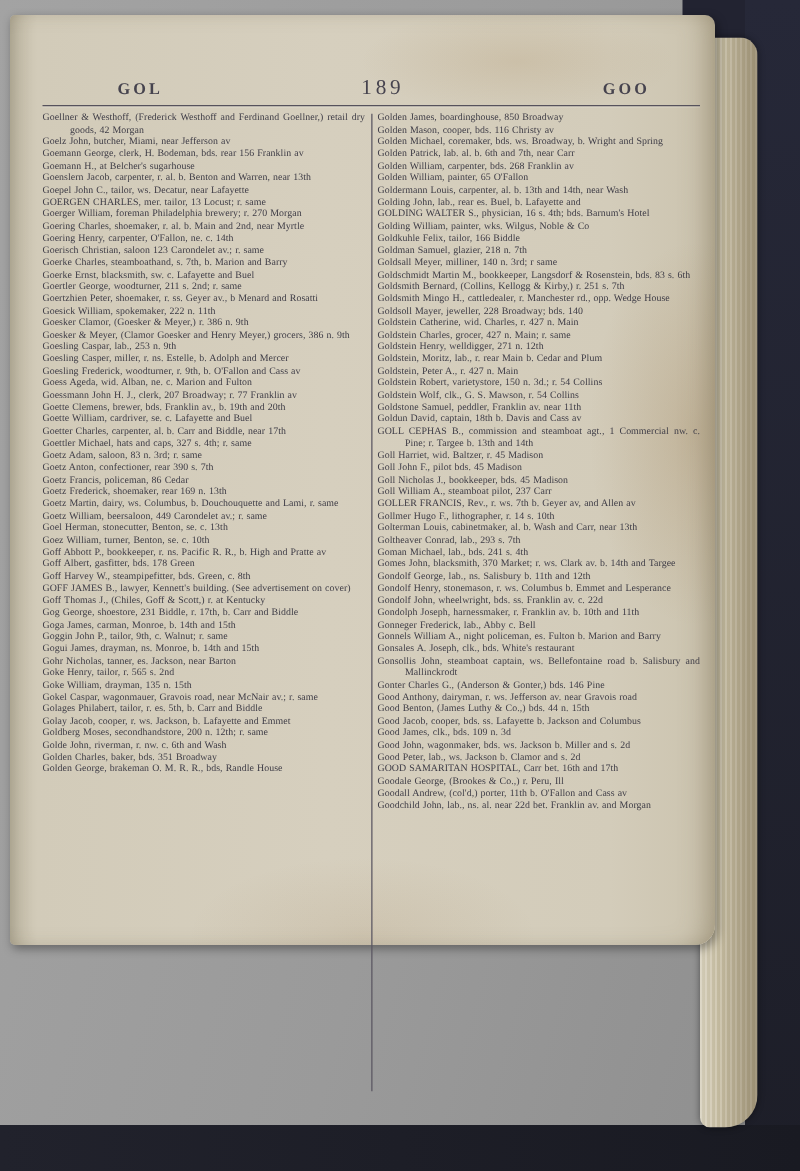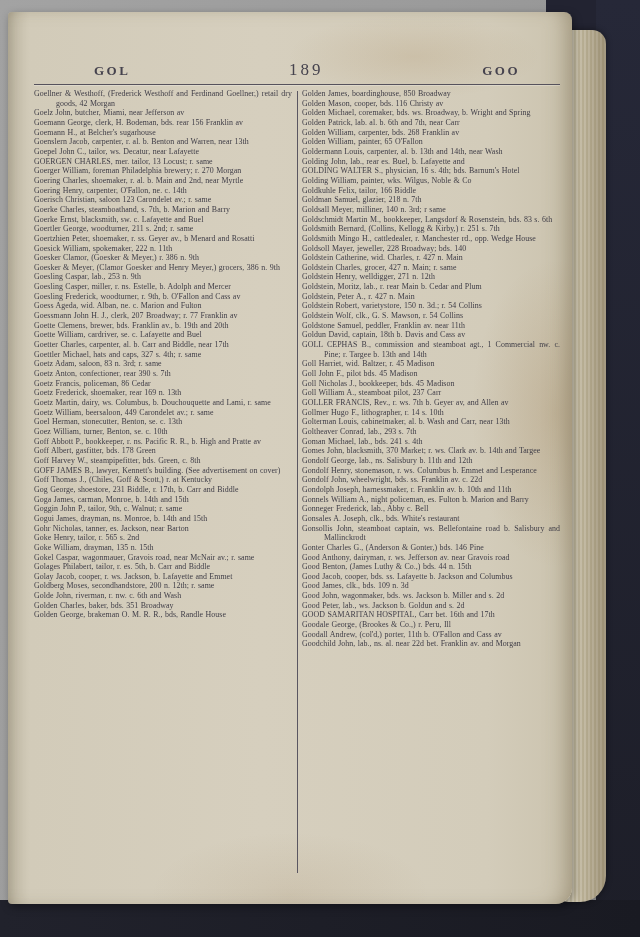--- a/index.html
+++ b/index.html
@@ -14,21 +14,21 @@
   #dark-bottom{left:0;top:900px;width:640px;height:37px;background:linear-gradient(90deg,#21222c,#191a22);}
   #page-stack{
     position:absolute;left:560px;top:30px;width:46px;height:872px;z-index:1;
     background:
       linear-gradient(90deg,rgba(255,255,255,.25) 0,rgba(0,0,0,0) 30%,rgba(92,76,48,.38) 96%),
       repeating-linear-gradient(90deg,#d2cab4 0 2px,#c3ba9f 2px 4px);
     border-radius:8px 14px 26px 8px;
     box-shadow:0 0 6px rgba(0,0,0,.45);
   }
   #book-page{
-    position:absolute;left:8px;top:12px;width:564px;height:892px;z-index:2;
+    position:absolute;left:8px;top:12px;width:564px;height:744px;z-index:2;
     background:
       radial-gradient(ellipse 180px 60px at 72% 5%,rgba(150,110,55,.14),rgba(0,0,0,0) 70%),
       radial-gradient(ellipse 120px 220px at 97% 45%,rgba(140,100,50,.18),rgba(0,0,0,0) 70%),
       radial-gradient(ellipse 200px 90px at 50% 99%,rgba(130,95,50,.10),rgba(0,0,0,0) 70%),
       linear-gradient(90deg,#c2bba7 0,#d2cbb9 22px,#d6cfbe 45%,#d3ccba 85%,#cbc3ae 100%);
     border-radius:4px 8px 16px 4px;
     box-shadow:inset -16px 0 22px -12px rgba(110,95,65,.5),
                inset 10px 0 16px -10px rgba(70,60,40,.35),
                2px 3px 8px rgba(0,0,0,.35);
   }
@@ -159,31 +159,31 @@
           <p class="entry">GOLLER FRANCIS, Rev., r. ws. 7th b. Geyer av, and Allen av</p>
           <p class="entry">Gollmer Hugo F., lithographer, r. 14 s. 10th</p>
           <p class="entry">Golterman Louis, cabinetmaker, al. b. Wash and Carr, near 13th</p>
           <p class="entry">Goltheaver Conrad, lab., 293 s. 7th</p>
           <p class="entry">Goman Michael, lab., bds. 241 s. 4th</p>
           <p class="entry">Gomes John, blacksmith, 370 Market; r. ws. Clark av. b. 14th and Targee</p>
           <p class="entry">Gondolf George, lab., ns. Salisbury b. 11th and 12th</p>
           <p class="entry">Gondolf Henry, stonemason, r. ws. Columbus b. Emmet and Lesperance</p>
           <p class="entry">Gondolf John, wheelwright, bds. ss. Franklin av. c. 22d</p>
           <p class="entry">Gondolph Joseph, harnessmaker, r. Franklin av. b. 10th and 11th</p>
+          <p class="entry">Gonneger Frederick, lab., Abby c. Bell</p>
           <p class="entry">Gonnels William A., night policeman, es. Fulton b. Marion and Barry</p>
-          <p class="entry">Gonneger Frederick, lab., Abby c. Bell</p>
           <p class="entry">Gonsales A. Joseph, clk., bds. White's restaurant</p>
           <p class="entry">Gonsollis John, steamboat captain, ws. Bellefontaine road b. Salisbury and Mallinckrodt</p>
           <p class="entry">Gonter Charles G., (Anderson &amp; Gonter,) bds. 146 Pine</p>
           <p class="entry">Good Anthony, dairyman, r. ws. Jefferson av. near Gravois road</p>
           <p class="entry">Good Benton, (James Luthy &amp; Co.,) bds. 44 n. 15th</p>
           <p class="entry">Good Jacob, cooper, bds. ss. Lafayette b. Jackson and Columbus</p>
           <p class="entry">Good James, clk., bds. 109 n. 3d</p>
           <p class="entry">Good John, wagonmaker, bds. ws. Jackson b. Miller and s. 2d</p>
-          <p class="entry">Good Peter, lab., ws. Jackson b. Goldun and s. 2d</p>
+          <p class="entry">Good Peter, lab., ws. Jackson b. Clamor and s. 2d</p>
           <p class="entry">GOOD SAMARITAN HOSPITAL, Carr bet. 16th and 17th</p>
           <p class="entry">Goodale George, (Brookes &amp; Co.,) r. Peru, Ill</p>
           <p class="entry">Goodall Andrew, (col'd,) porter, 11th b. O'Fallon and Cass av</p>
           <p class="entry">Goodchild John, lab., ns. al. near 22d bet. Franklin av. and Morgan</p>
         </div>
     </div>
   </div>
 </div>
 
 </body></html>

